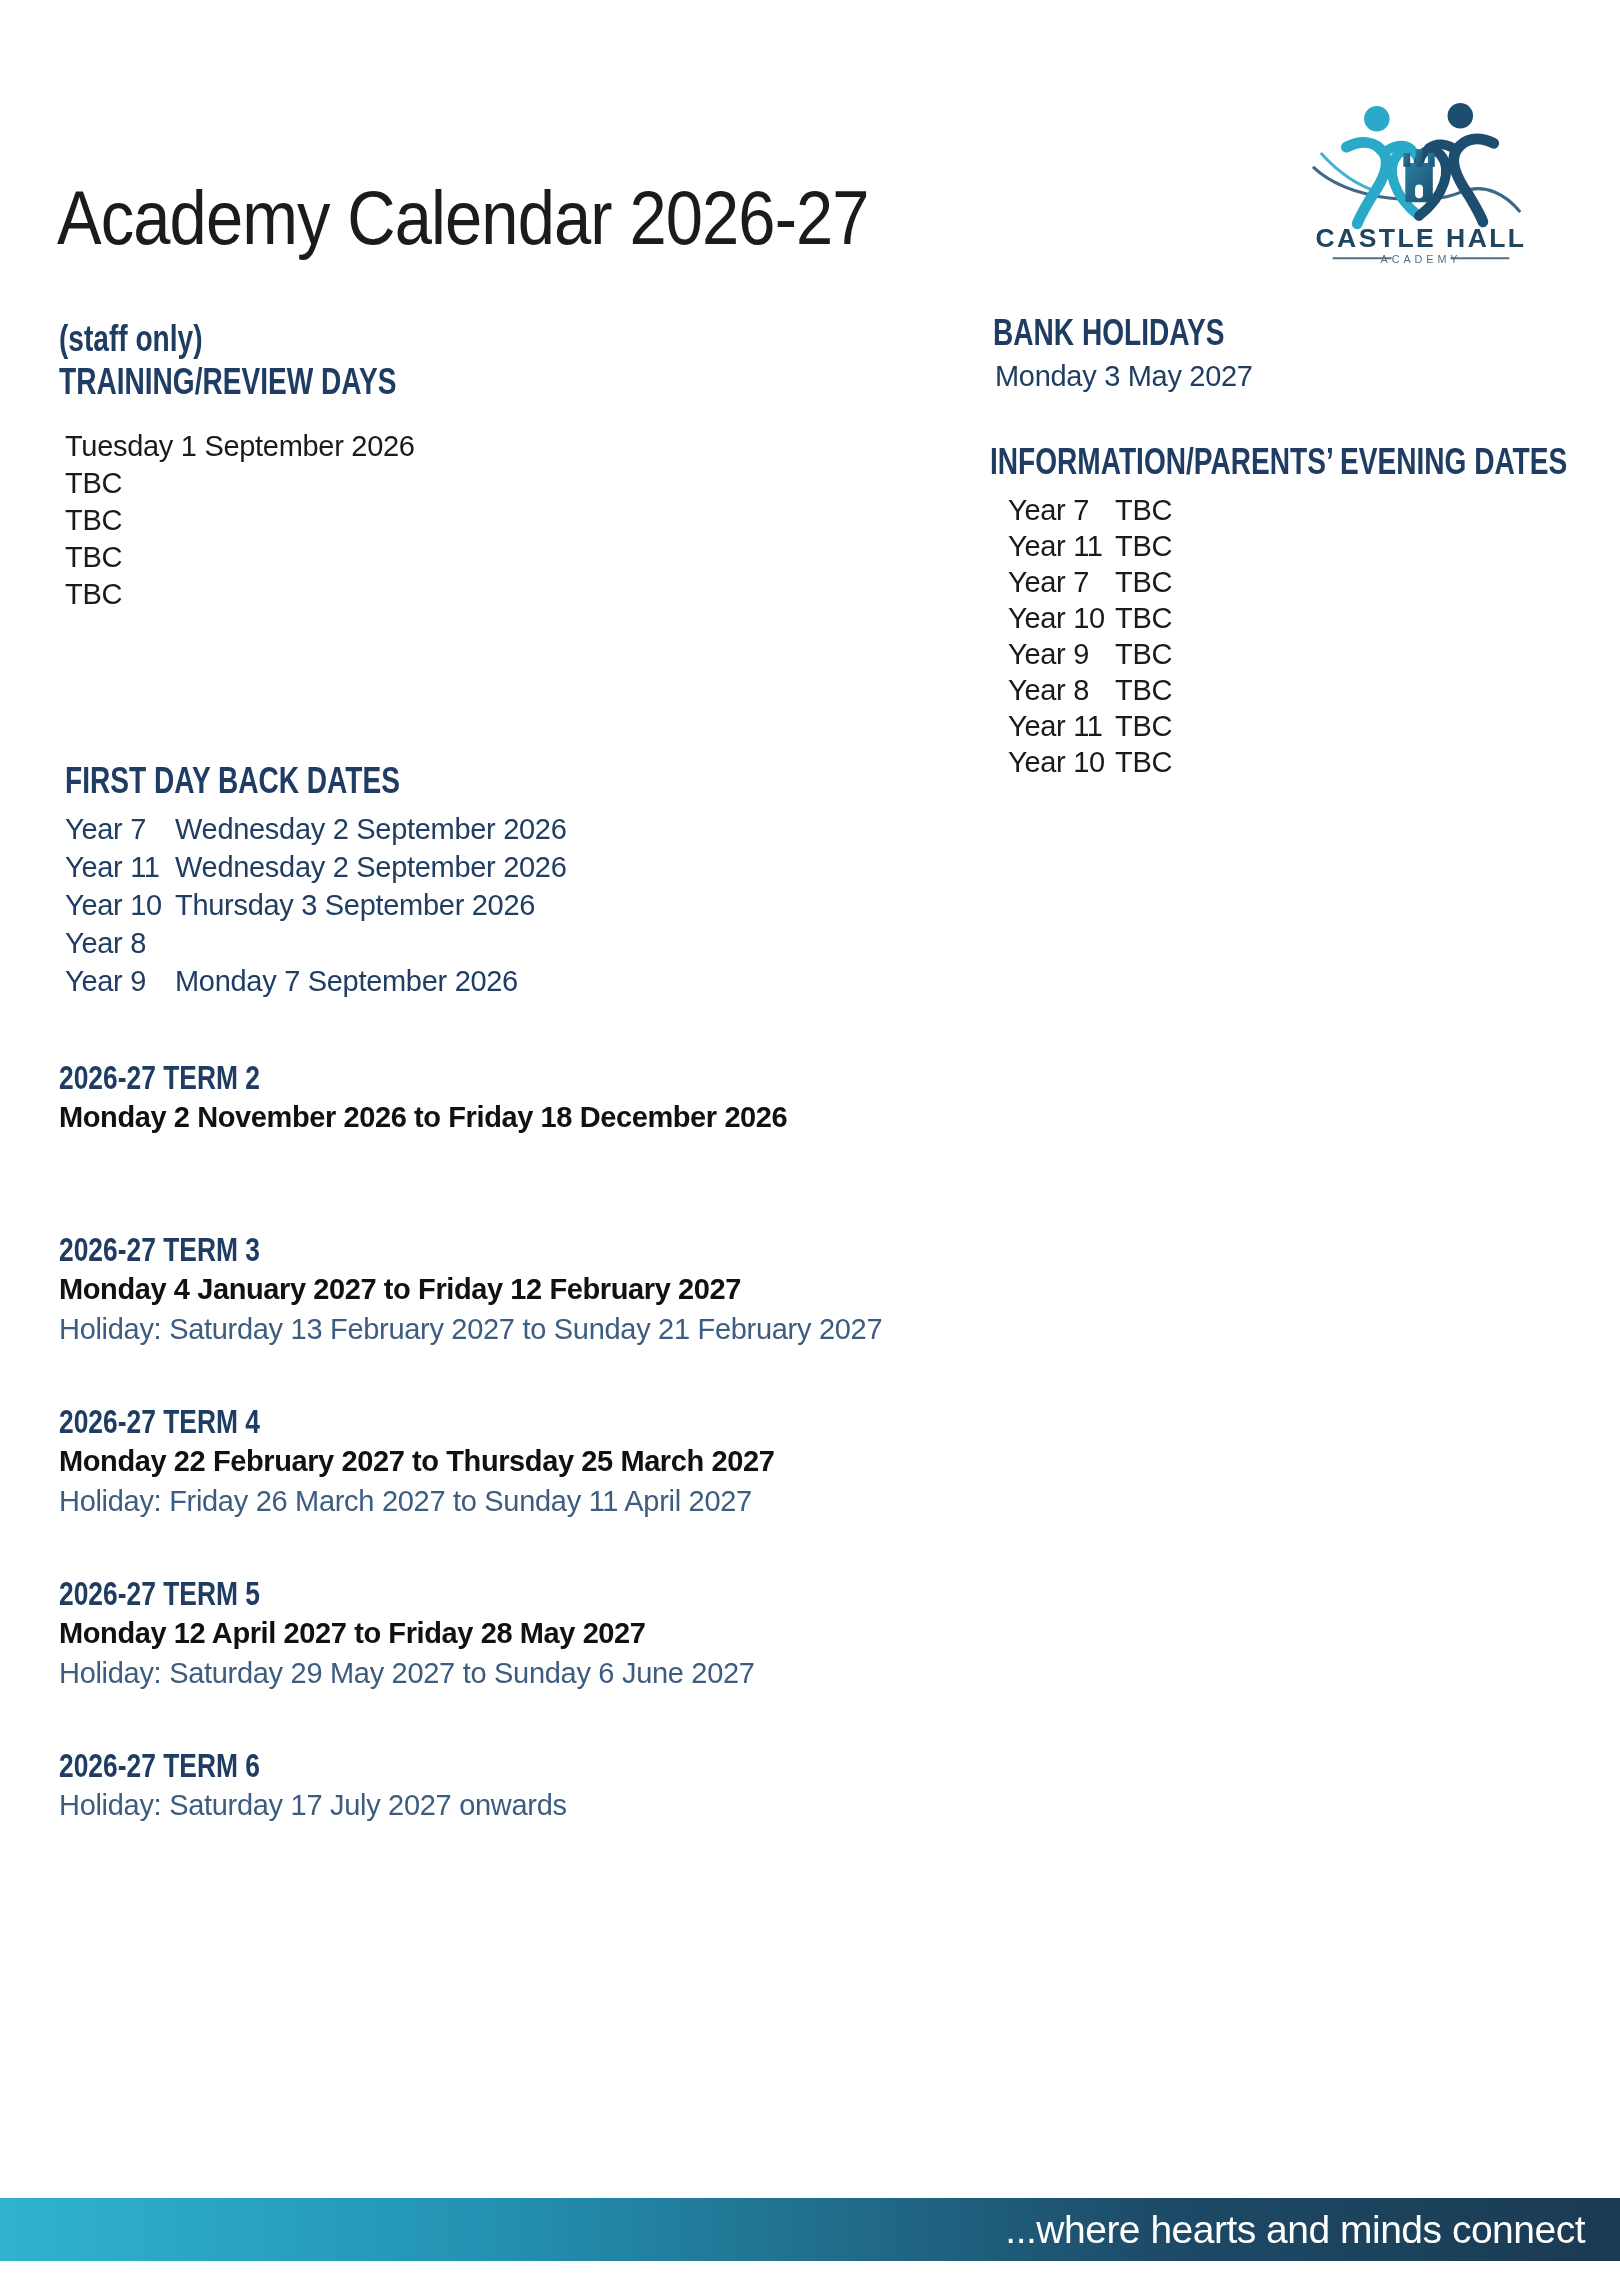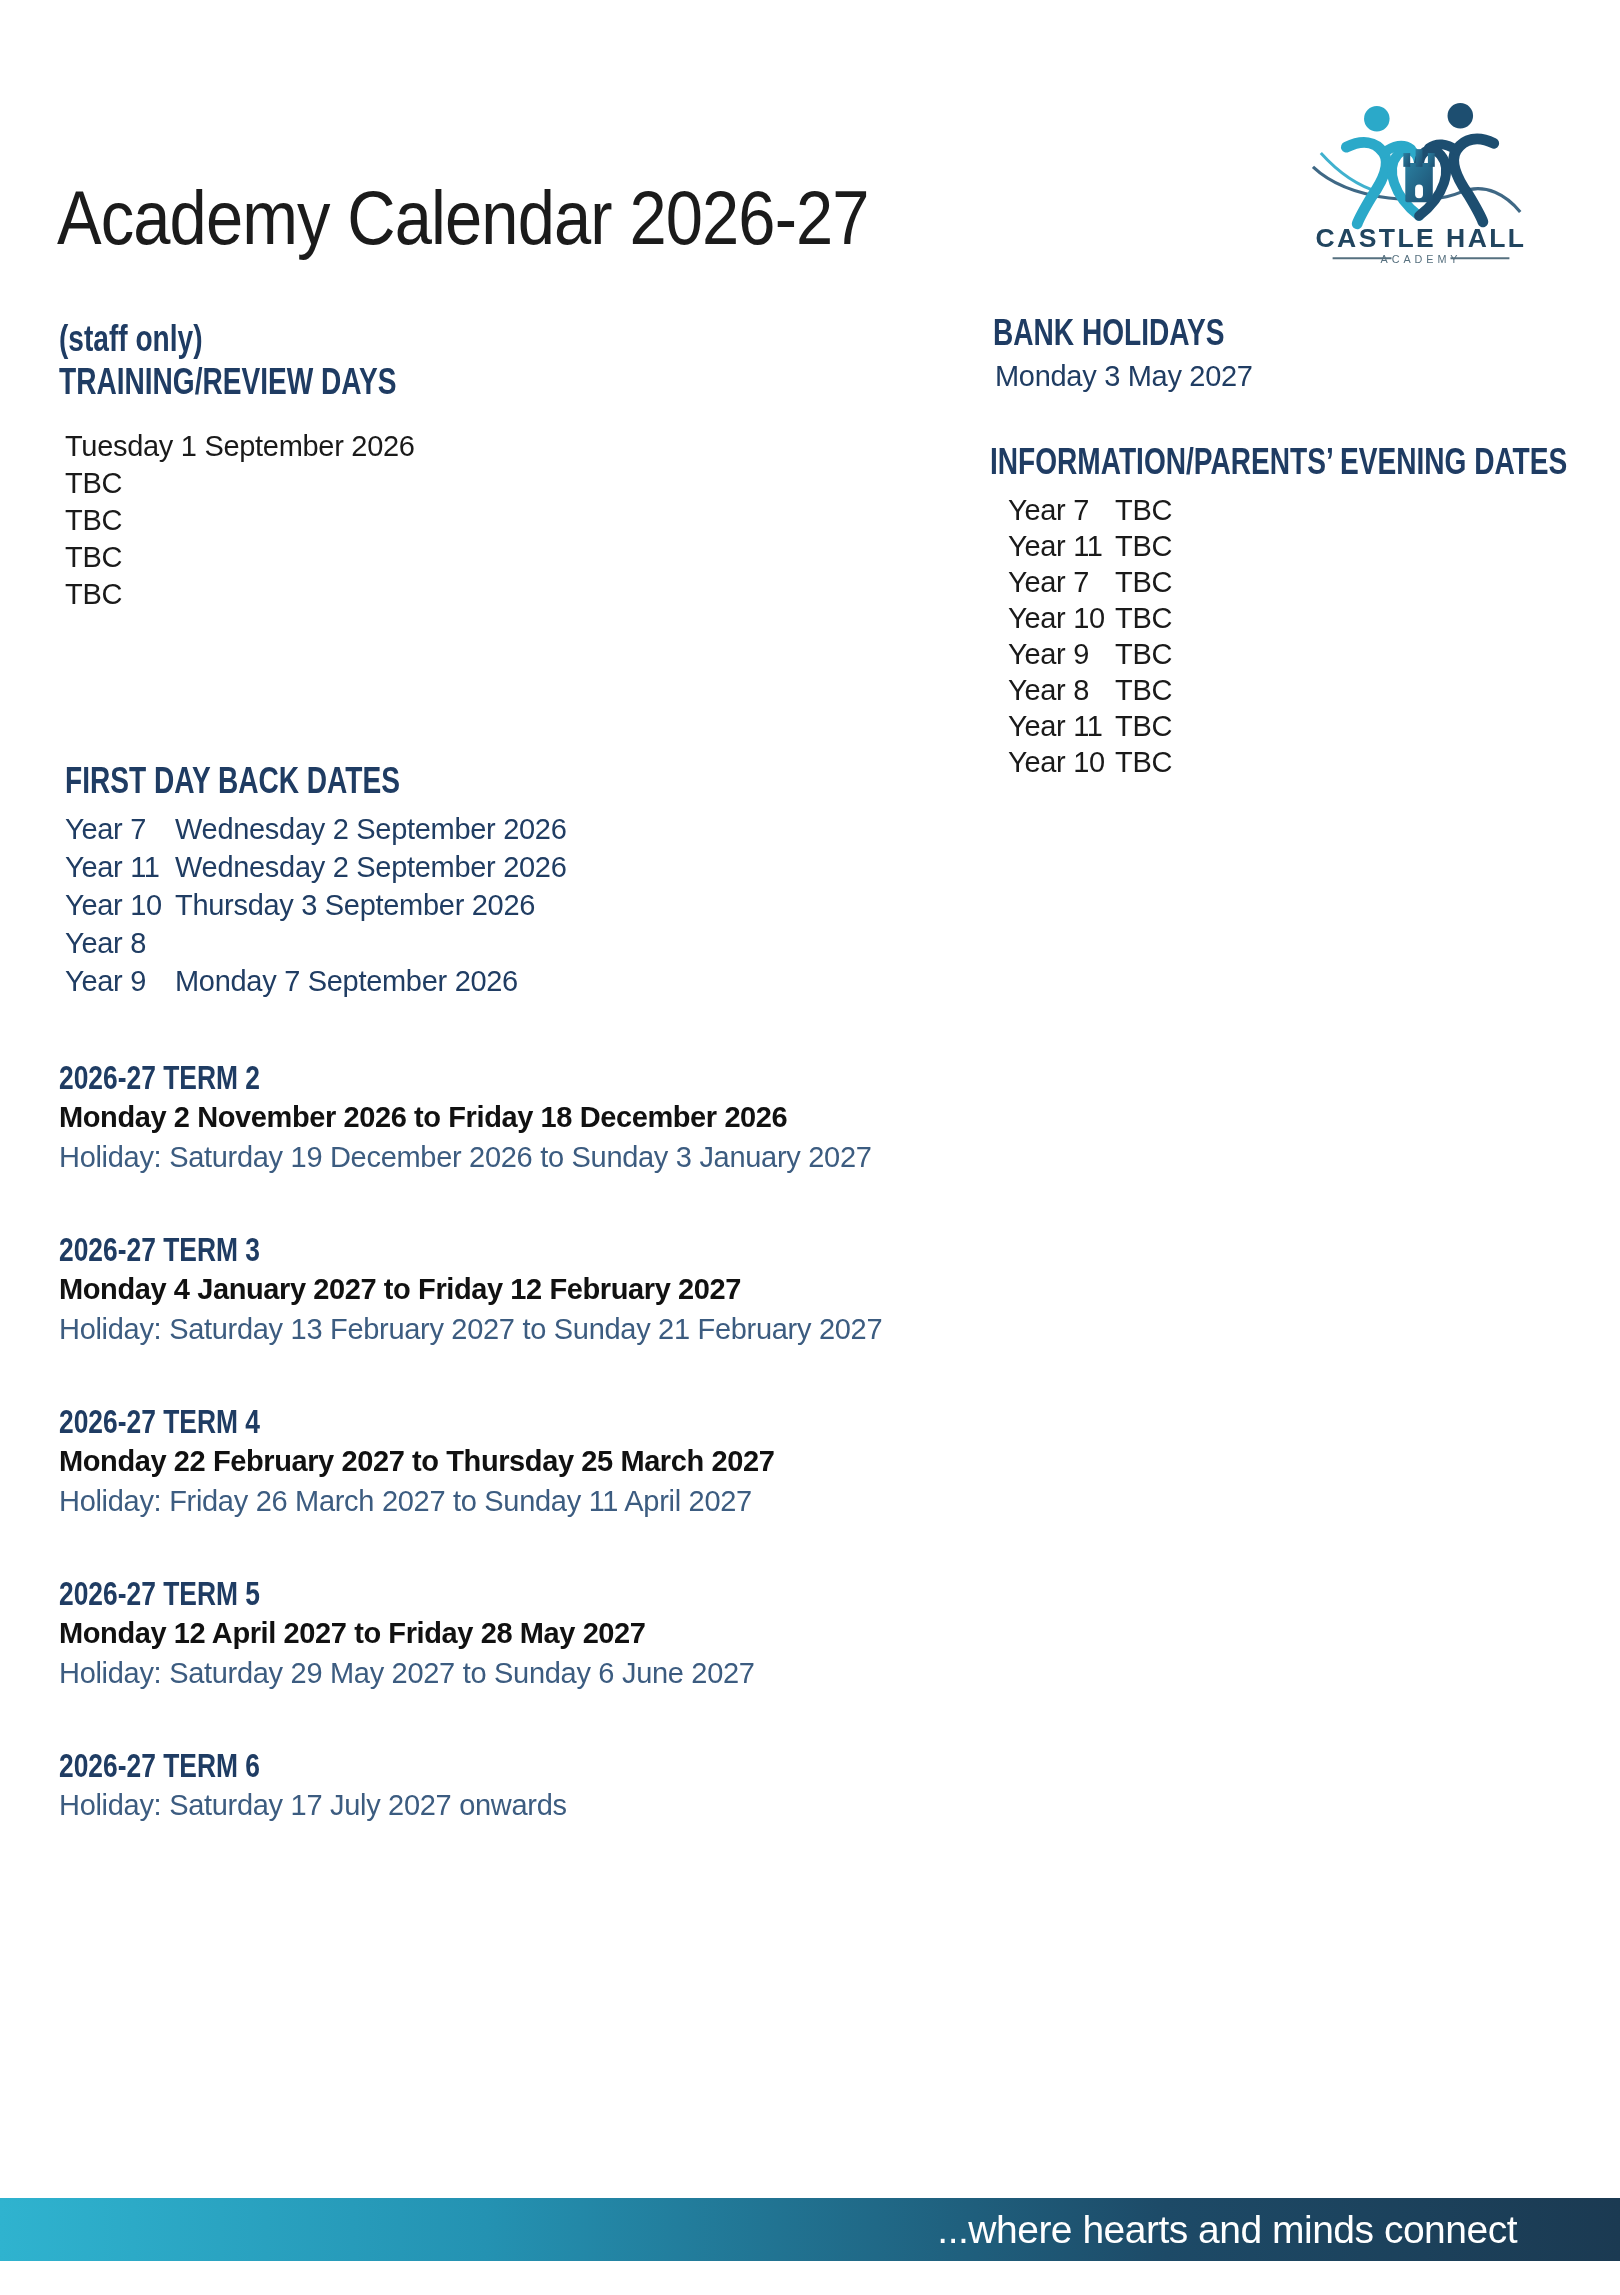--- a/index.html
+++ b/index.html
@@ -42,21 +42,21 @@
   .parents{position:absolute;left:990px;top:440px;}
   .parents-rows{position:absolute;left:1008px;top:492px;font-size:29px;line-height:36px;color:#1a1a1a;letter-spacing:-0.3px;}
   .pe-row{display:grid;grid-template-columns:107px auto;}
 
   
   .footer-bar{
     position:absolute;left:0;top:2198px;width:1620px;height:63px;
     background:linear-gradient(90deg,#2fb3cf 0%,#2492b2 30%,#1d4a67 72%,#1b3a52 100%);
     display:flex;align-items:center;justify-content:flex-end;
   }
-  .footer-bar .tagline{color:#ffffff;font-size:39px;padding-right:103px;letter-spacing:-0.5px;}
+  .footer-bar .tagline{color:#ffffff;font-size:39px;padding-right:35px;letter-spacing:-0.5px;}
 </style>
 </head>
 <body>
 
 <div class="page-title">Academy Calendar 2026-27</div>
 
 <div class="logo">
   <svg width="221" height="167" viewBox="0 0 225 170" xmlns="http://www.w3.org/2000/svg">
     <defs>
       <linearGradient id="castleGrad" x1="0" y1="0" x2="1" y2="1">
@@ -136,21 +136,20 @@
       <span>Monday 7 September 2026</span>
     </div>
   </div>
 
 <div class="terms">
 
 
     <div class="term">
       <div class="term-heading"><span class="condensed">2026-27 TERM 2</span></div>
       <div class="term-dates">Monday 2 November 2026 to Friday 18 December 2026</div>
-      <div class="term-holiday">Holiday: Saturday 19 December 2026 to Sunday 3 January 2027</div>
     </div>
 
     <div class="term">
       <div class="term-heading"><span class="condensed">2026-27 TERM 3</span></div>
       <div class="term-dates">Monday 4 January 2027 to Friday 12 February 2027</div>
       <div class="term-holiday">Holiday: Saturday 13 February 2027 to Sunday 21 February 2027</div>
     </div>
 
     <div class="term">
       <div class="term-heading"><span class="condensed">2026-27 TERM 4</span></div>

